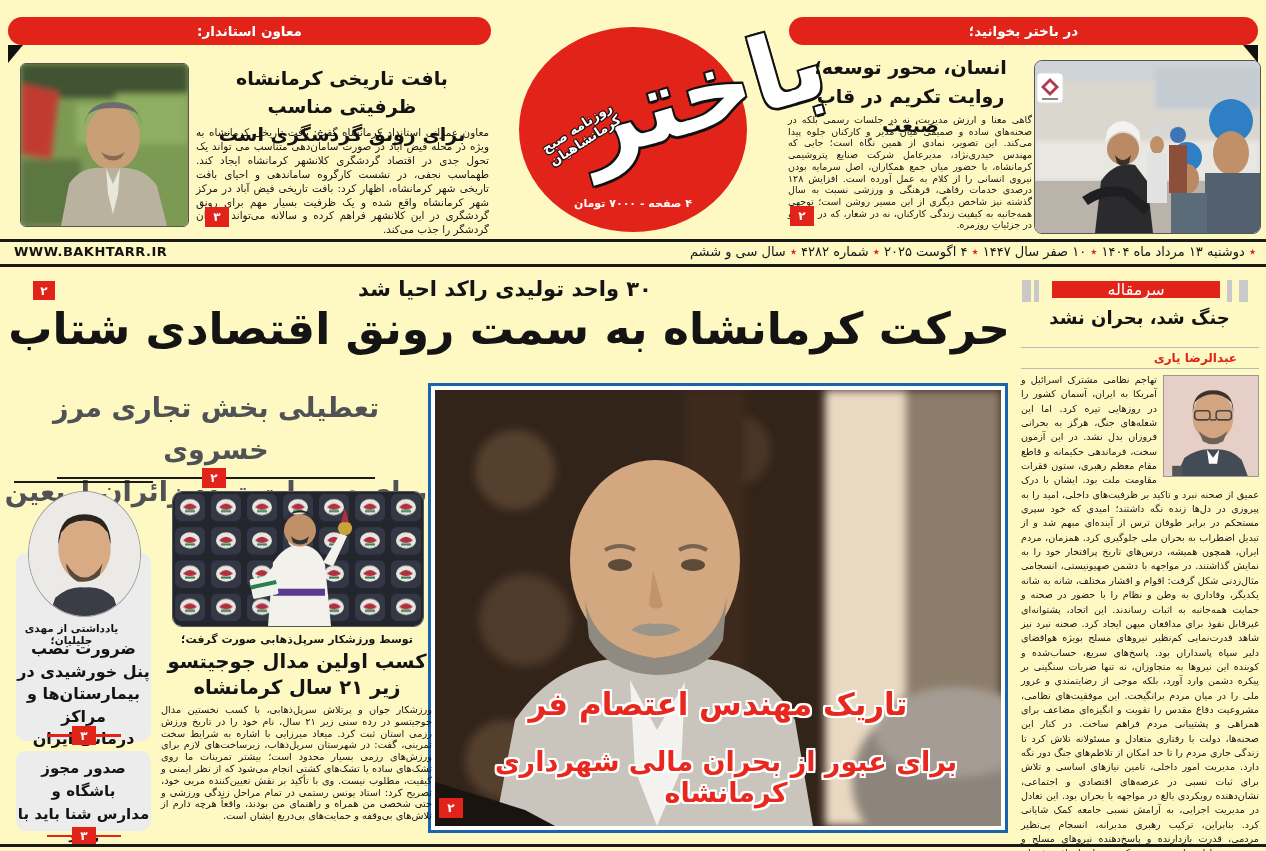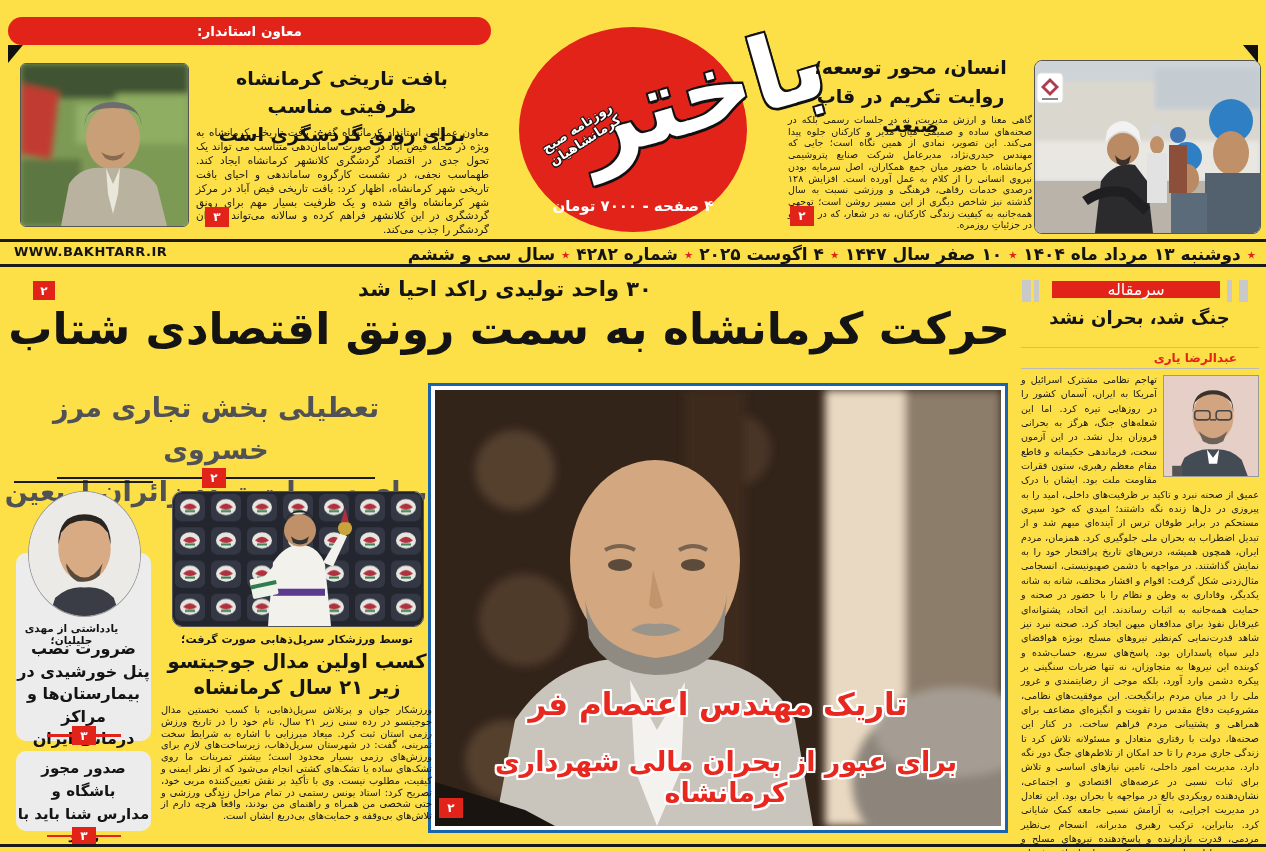--- a/index.html
+++ b/index.html
@@ -1,16 +1,16 @@
 <!DOCTYPE html>
 <html lang="fa" dir="rtl"><head>
 <meta charset="utf-8">
 <style>
   html,body{margin:0;padding:0;background:#ffffff;}
-  .page{position:relative;width:1266px;height:851px;background:#fde047;overflow:hidden;
+  .page{position:relative;width:1266px;height:851px;background:#fef9c3;overflow:hidden;
         font-family:"DejaVu Sans", sans-serif;direction:rtl;color:#141414;}
   .abs{position:absolute;}
   .capsule{background:#e2231a;border-radius:14px;color:#fff;font-weight:bold;
            font-size:13.5px;display:flex;align-items:center;justify-content:center;}
   .tri-l{width:0;height:0;border-top:18px solid #101010;border-right:15px solid transparent;}
   .tri-r{width:0;height:0;border-top:18px solid #101010;border-left:15px solid transparent;}
   .badge{background:#e2231a;color:#fff;font-weight:bold;font-size:12px;width:24px;height:20px;
          display:flex;align-items:center;justify-content:center;}
   .photo-frame{border:1px solid #555;border-radius:6px;overflow:hidden;background:#ddd;}
   .photo-frame svg{display:block;width:100%;height:100%;}
@@ -21,24 +21,24 @@
   .thinrule{background:#bbbbbb;}
   .graybox{background:#ececec;border-radius:10px;}
   .badge-line{display:flex;align-items:center;justify-content:center;}
   .badge-line .bl{flex:1;height:2.5px;background:#e2231a;}
   
   .masthead{background:#e2231a;border-radius:50%;}
   .m-title{font-size:100px;font-weight:bold;color:#fff;transform:rotate(-16deg);
            text-shadow:2px 2px 0 #111,-2px -2px 0 #111,2px -2px 0 #111,-2px 2px 0 #111,0 3px 0 #111;}
   .m-sub{font-size:13px;font-weight:bold;color:#fff;transform:rotate(-33deg);
          text-shadow:1px 1px 0 #111,-1px -1px 0 #111,1px -1px 0 #111,-1px 1px 0 #111;}
-  .m-price{font-size:15px;font-weight:bold;color:#fff;text-align:center;}
+  .m-price{font-size:11px;font-weight:bold;color:#fff;text-align:center;}
   
   .website{font-size:13px;font-weight:bold;direction:ltr;letter-spacing:.5px;}
-  .dateline{font-size:17px;font-weight:bold;margin-left:40px;}
+  .dateline{font-size:13px;font-weight:normal;margin-left:40px;}
   .dateline .star{color:#e2231a;}
   
   .lead-kicker{font-size:21px;font-weight:bold;text-align:center;}
   .lead-headline{font-size:44px;font-weight:bold;text-align:center;white-space:nowrap;letter-spacing:-1px;}
   .sub-headline{font-size:27px;line-height:42px;color:#515256;font-weight:bold;text-align:center;white-space:pre-line;}
   
   .main-photo{border:3px solid #1a63ad;background:#fff;padding:4px;box-sizing:border-box;}
   .main-photo svg{display:block;width:100%;height:100%;}
   .caption-red{color:#e8281e;font-weight:bold;text-align:center;
       text-shadow:0 0 3px #fff,0 0 3px #fff,2px 2px 0 #fff,-2px -2px 0 #fff,2px -2px 0 #fff,-2px 2px 0 #fff,0 2px 0 #fff,0 -2px 0 #fff,2px 0 0 #fff,-2px 0 0 #fff;}
@@ -90,20 +90,23 @@
 برای رونق گردشگری است</div>
   <div class="abs bodytext" style="left:196px;top:126px;width:293px;font-size:10.4px;line-height:13.9px;">معاون عمرانی استاندار کرمانشاه گفت: بافت تاریخی کرمانشاه به ویژه در محله فیض آباد در صورت سامان‌دهی متناسب می تواند یک تحول جدی در اقتصاد گردشگری کلانشهر کرمانشاه ایجاد کند. طهماسب نجفی، در نشست کارگروه ساماندهی و احیای بافت تاریخی شهر کرمانشاه، اظهار کرد: بافت تاریخی فیض آباد در مرکز شهر کرمانشاه واقع شده و یک ظرفیت بسیار مهم برای رونق گردشگری در این کلانشهر فراهم کرده و سالانه می‌تواند هزاران گردشگر را جذب می‌کند.</div>
   <div class="abs badge" style="left:205px;top:207px;">۳</div>
 
   <div class="abs masthead" style="left:519px;top:27px;width:228px;height:205px;">
     <div class="abs m-title" style="left:58px;top:8px;">باختر</div>
     <div class="abs m-sub" style="left:2px;top:92px;width:120px;text-align:center;">روزنامه صبح کرمانشاهیان</div>
     <div class="abs m-price" style="left:0;right:0;top:170px;">۴ صفحه - ۷۰۰۰ تومان</div>
   </div>
 
+  <div class="abs capsule" style="left:789px;top:17px;width:469px;height:28px;">
+    <span>در باختر بخوانید؛</span>
+  </div>
   <div class="abs tri-r" style="left:1243px;top:45px;"></div>
 
   <div class="abs headline" style="left:789px;top:53px;width:243px;font-size:19px;line-height:29px;">انسان، محور توسعه؛
 روایت تکریم در قاب صنعت</div>
 
   <div class="abs photo-frame" style="left:1034px;top:60px;width:225px;height:172px;border-radius:8px;">
     <svg viewBox="0 0 225 172" preserveAspectRatio="none">
       <defs>
           <filter id="f2">
             <feGaussianBlur stdDeviation="2"></feGaussianBlur>

